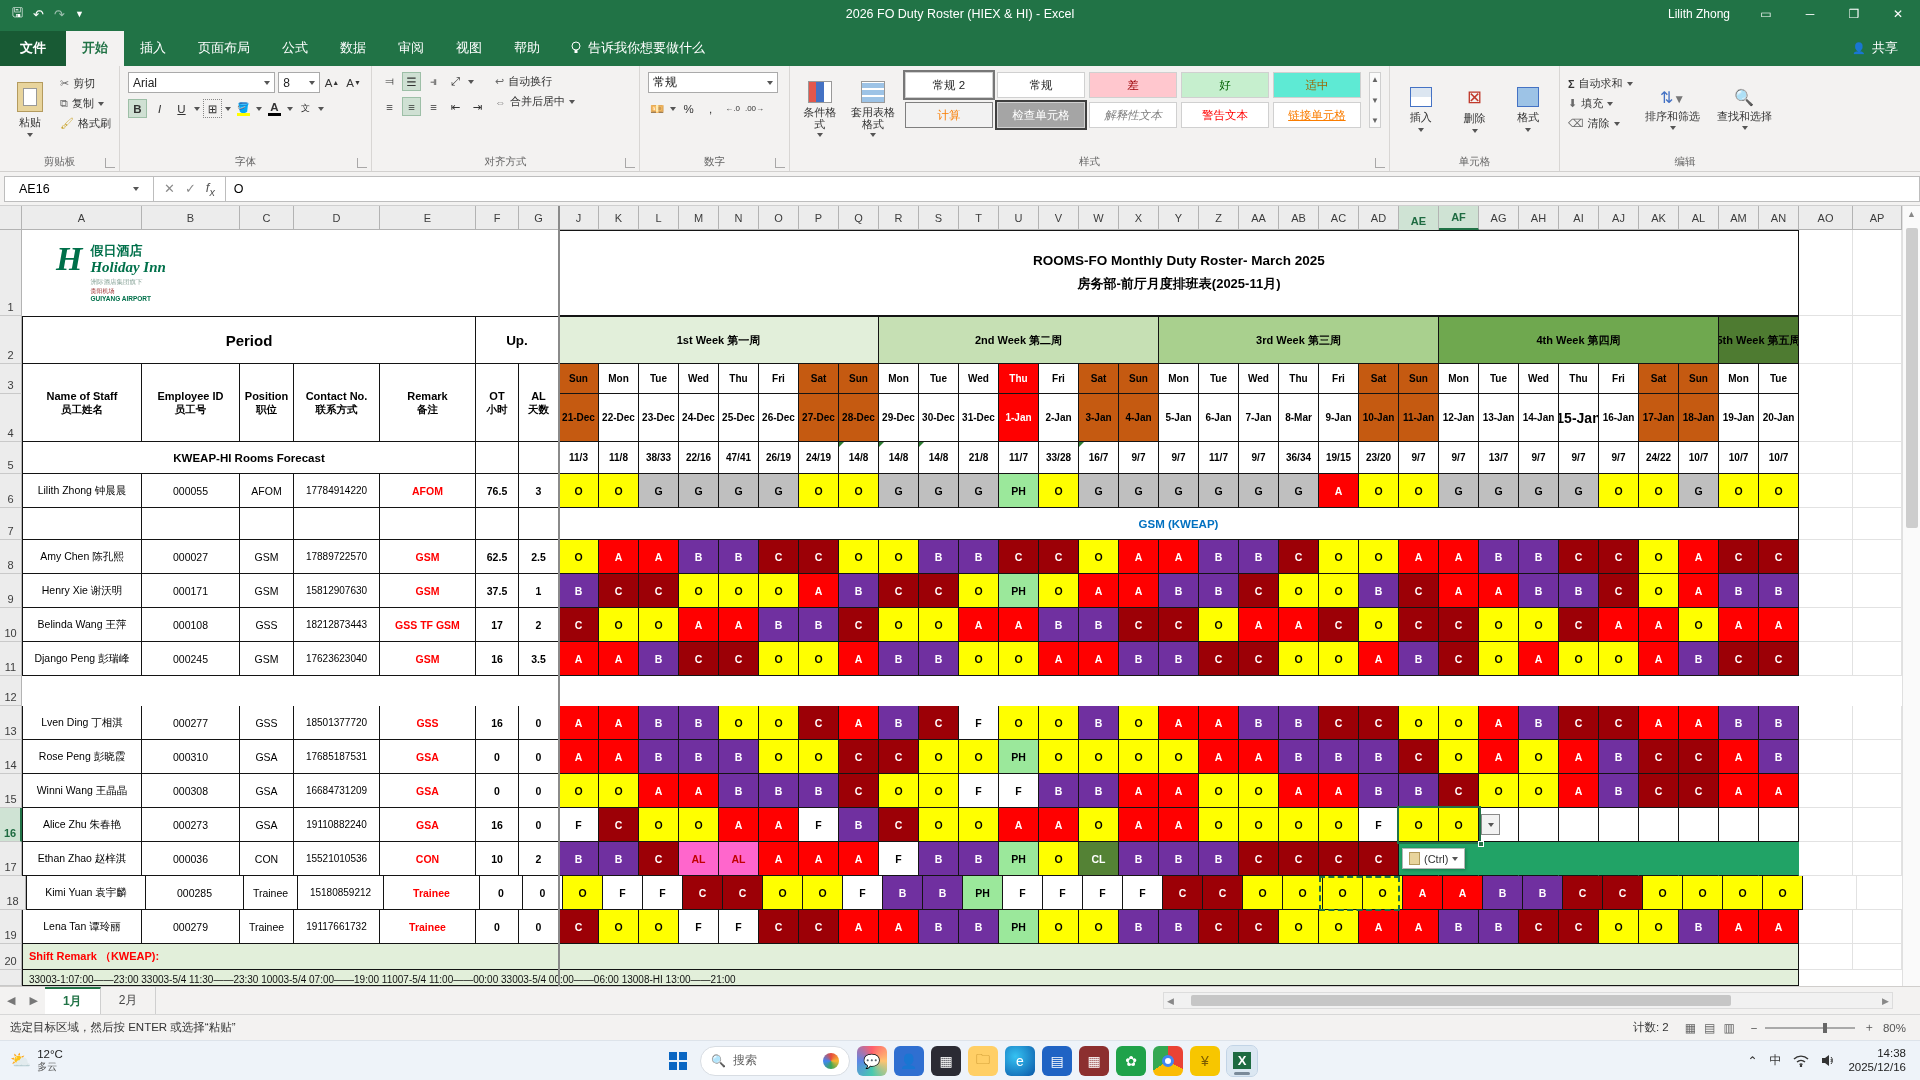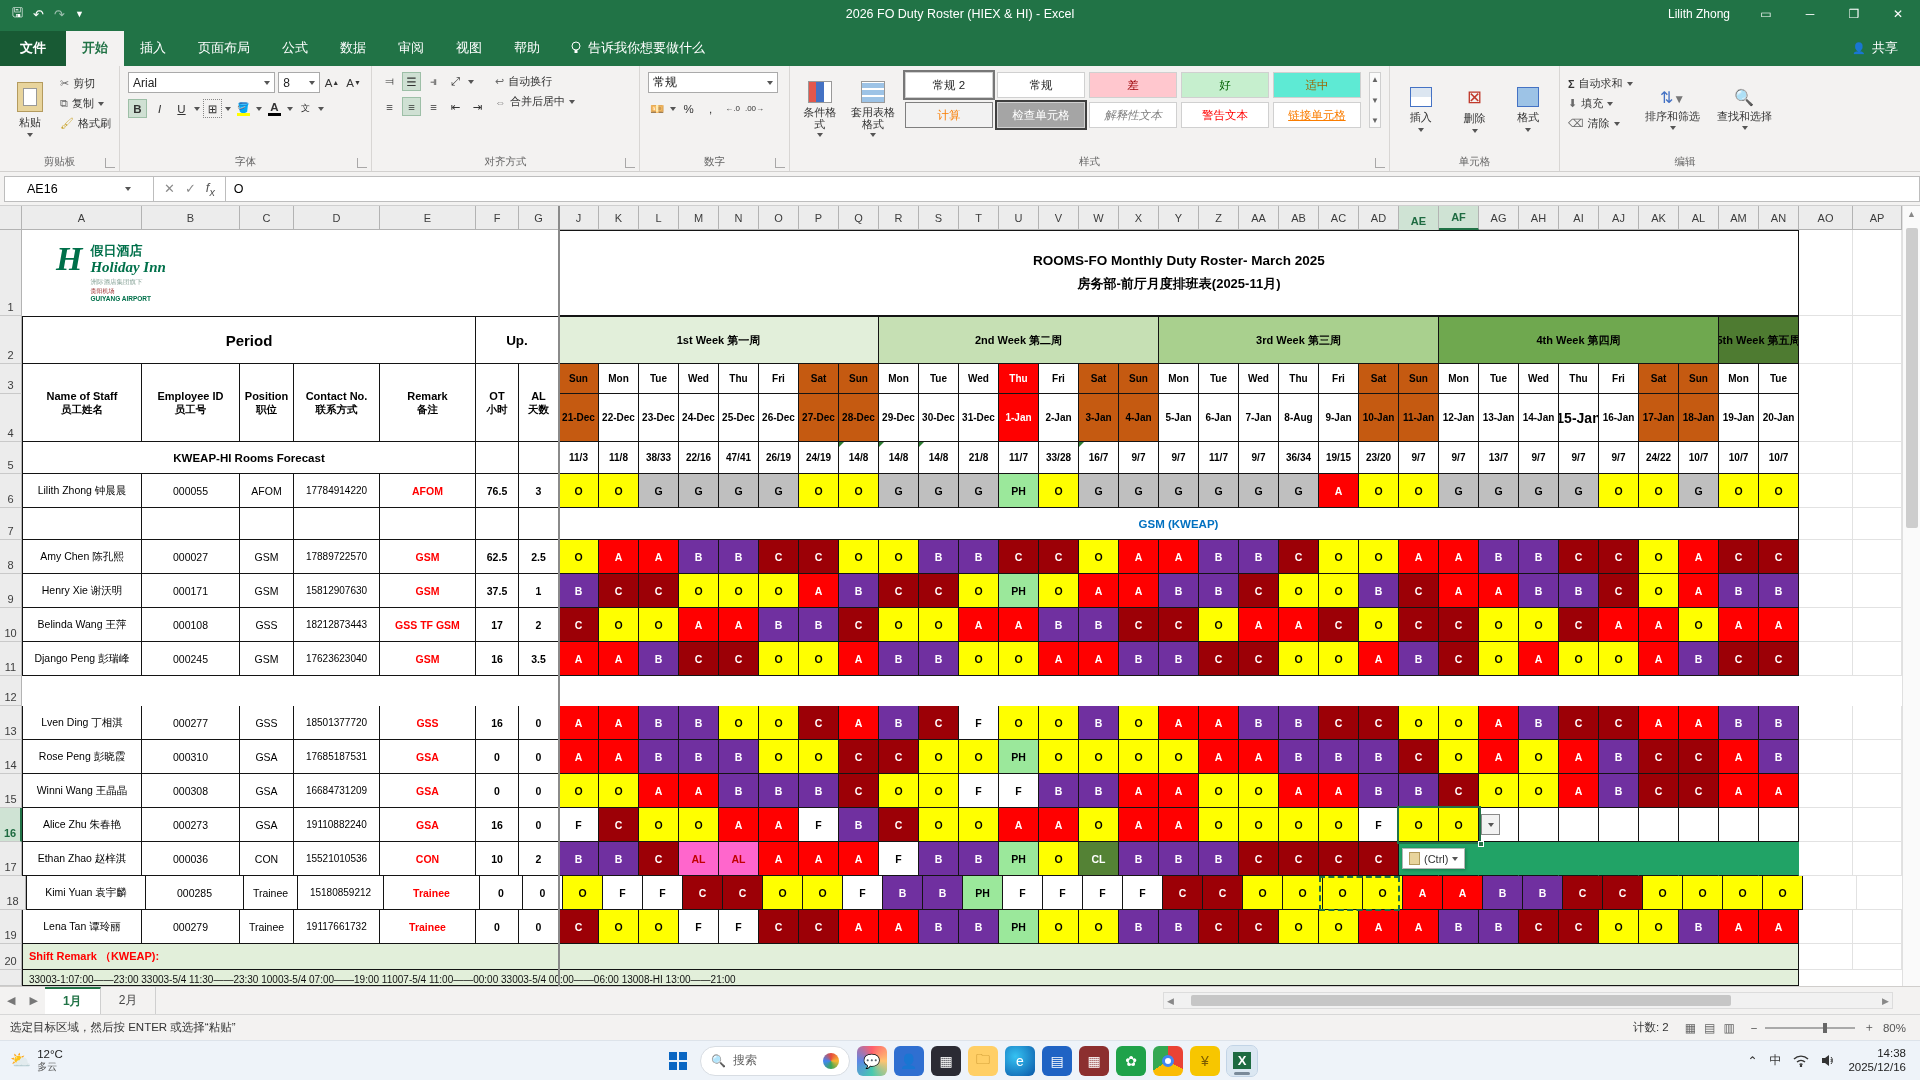--- a/index.html
+++ b/index.html
@@ -34,21 +34,21 @@
 .btn17{width:19px;height:19px;border:1px solid transparent;display:flex;align-items:center;justify-content:center;font-size:11.5px;color:#333}
 .btn17.on{background:#cfe0d3;border-color:#9dbfa7}
 .fontrow{display:flex;gap:3px;align-items:center}
 .chipbox{display:flex;flex-direction:column;gap:4px}
 .chiprow{display:flex;gap:4px}
 .chip{width:88px;height:26px;display:flex;align-items:center;justify-content:center;font-size:11.5px;border:1px solid #d0d0d0;background:#fff;color:#222}
 .gal-scroll{width:16px;height:56px;border:1px solid #cfcfcf;background:#fafafa;display:flex;flex-direction:column;align-items:center;justify-content:space-between;padding:2px 0;font-size:8px;color:#666}
 .caret{width:0;height:0;border-left:3.5px solid transparent;border-right:3.5px solid transparent;border-top:4px solid #555}
 
 #formulabar{top:172px;left:0;width:1920px;height:34px;background:#f3f2f1;border-bottom:1px solid #cfcfcf;display:flex;align-items:center}
-#namebox{width:150px;height:26px;background:#fff;border:1px solid #bdbdbd;margin-left:4px;display:flex;align-items:center;justify-content:space-between;padding:0 22px;font-size:12.5px}
+#namebox{width:150px;height:26px;background:#fff;border:1px solid #bdbdbd;margin-left:4px;display:flex;align-items:center;justify-content:space-between;padding:0 14px;font-size:12.5px}
 .fxbtns{display:flex;align-items:center;gap:10px;padding:0 10px;color:#8a8a8a;font-size:13px;border-right:1px solid #d5d5d5;height:26px;background:#fff;border:1px solid #bdbdbd;border-left:none}
 #fml{flex:1;height:26px;background:#fff;border:1px solid #bdbdbd;border-left:none;display:flex;align-items:center;padding:0 8px;font-size:12.5px}
 
 #grid{top:206px;left:0;width:1902px;height:780px;background:#fff;overflow:hidden}
 .c{flex:none;display:flex;align-items:center;justify-content:center;border-right:1px solid #141414;border-bottom:1px solid #141414;overflow:hidden;white-space:nowrap;background:#fff}
 .lb{border-left:1px solid #141414}
 .tbd{border-top:1px solid #141414}
 .nob{border-right:none;border-bottom:none;background:transparent}
 .ghost{border-right:1px solid #e2e2e2;border-bottom:1px solid #e2e2e2;background:#fff}
 .hcell{background:#ececec;border-right:1px solid #b3b3b3;border-bottom:1px solid #b3b3b3;color:#3c3c3c;font-size:11px}
@@ -520,21 +520,21 @@
             <div class="c " style="width: 40px; height: 48px; font-weight: 700; font-size: 10px;">29-Dec</div>
             <div class="c " style="width: 40px; height: 48px; font-weight: 700; font-size: 10px;">30-Dec</div>
             <div class="c " style="width: 40px; height: 48px; font-weight: 700; font-size: 10px;">31-Dec</div>
             <div class="c " style="width: 40px; height: 48px; font-weight: 700; font-size: 10px; background: rgb(255, 0, 0); color: rgb(255, 255, 255);">1-Jan</div>
             <div class="c " style="width: 40px; height: 48px; font-weight: 700; font-size: 10px;">2-Jan</div>
             <div class="c " style="width: 40px; height: 48px; font-weight: 700; font-size: 10px; background: rgb(197, 90, 17);">3-Jan</div>
             <div class="c " style="width: 40px; height: 48px; font-weight: 700; font-size: 10px; background: rgb(197, 90, 17);">4-Jan</div>
             <div class="c " style="width: 40px; height: 48px; font-weight: 700; font-size: 10px;">5-Jan</div>
             <div class="c " style="width: 40px; height: 48px; font-weight: 700; font-size: 10px;">6-Jan</div>
             <div class="c " style="width: 40px; height: 48px; font-weight: 700; font-size: 10px;">7-Jan</div>
-            <div class="c " style="width: 40px; height: 48px; font-weight: 700; font-size: 10px;">8-Aug</div>
+            <div class="c " style="width: 40px; height: 48px; font-weight: 700; font-size: 10px;">8-Mar</div>
             <div class="c " style="width: 40px; height: 48px; font-weight: 700; font-size: 10px;">9-Jan</div>
             <div class="c " style="width: 40px; height: 48px; font-weight: 700; font-size: 10px; background: rgb(197, 90, 17);">10-Jan</div>
             <div class="c " style="width: 40px; height: 48px; font-weight: 700; font-size: 10px; background: rgb(197, 90, 17);">11-Jan</div>
             <div class="c " style="width: 40px; height: 48px; font-weight: 700; font-size: 10px;">12-Jan</div>
             <div class="c " style="width: 40px; height: 48px; font-weight: 700; font-size: 10px;">13-Jan</div>
             <div class="c " style="width: 40px; height: 48px; font-weight: 700; font-size: 10px;">14-Jan</div>
             <div class="c " style="width: 40px; height: 48px; font-weight: 700; font-size: 14px;">15-Jan</div>
             <div class="c " style="width: 40px; height: 48px; font-weight: 700; font-size: 10px;">16-Jan</div>
             <div class="c " style="width: 40px; height: 48px; font-weight: 700; font-size: 10px; background: rgb(197, 90, 17);">17-Jan</div>
             <div class="c " style="width: 40px; height: 48px; font-weight: 700; font-size: 10px; background: rgb(197, 90, 17);">18-Jan</div>

